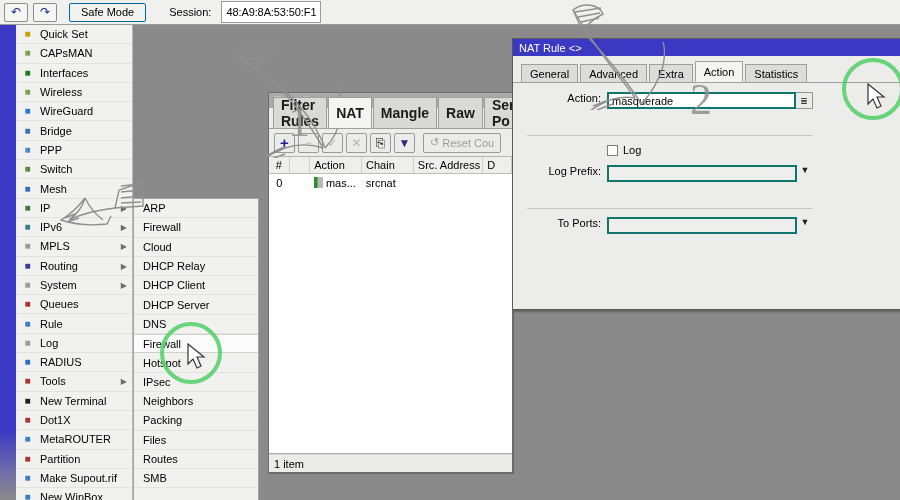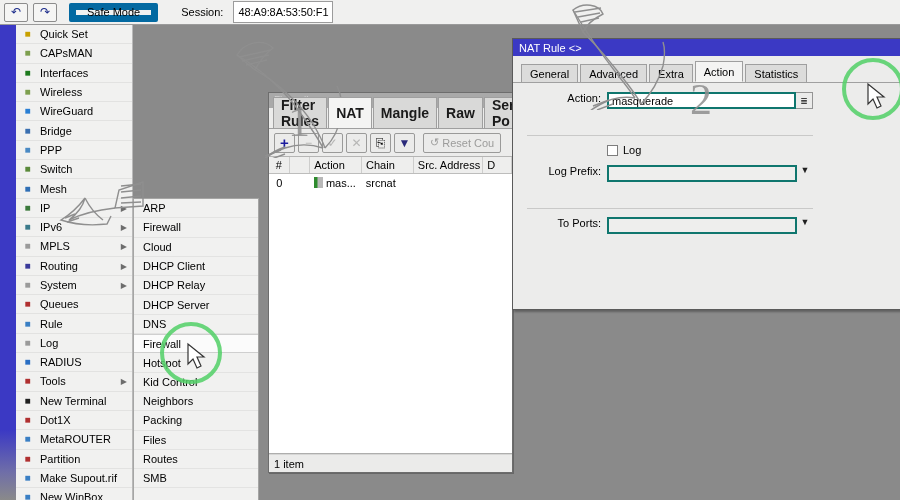--- a/index.html
+++ b/index.html
@@ -35,21 +35,21 @@
     border-radius: 2px;
     display: flex; align-items: center; justify-content: center;
     color: #1a2a8a;
     font-size: 12px;
     line-height: 1;
   }
   .safe-mode {
     height: 19px;
     padding: 0 11px;
     background: #f2f2f1;
-    border: 7px solid #0369a1;
+    border: 1px solid #0369a1;
     border-radius: 2px;
     display: flex; align-items: center;
     font-size: 11px;
     margin-left: 7px;
   }
   .session-label {
     margin-left: 18px;
     font-size: 11px;
   }
   .session-value {
@@ -495,39 +495,39 @@
       <div class="submenu-item">
         <span>ARP</span>
       </div>
       <div class="submenu-item">
         <span>Firewall</span>
       </div>
       <div class="submenu-item">
         <span>Cloud</span>
       </div>
       <div class="submenu-item">
+        <span>DHCP Relay</span>
+      </div>
+      <div class="submenu-item">
         <span>DHCP Client</span>
-      </div>
-      <div class="submenu-item">
-        <span>DHCP Relay</span>
       </div>
       <div class="submenu-item">
         <span>DHCP Server</span>
       </div>
       <div class="submenu-item">
         <span>DNS</span>
       </div>
       <div class="submenu-item hl">
         <span>Firewall</span>
       </div>
       <div class="submenu-item">
         <span>Hotspot</span>
       </div>
       <div class="submenu-item">
-        <span>Kid Control</span>
+        <span>IPsec</span>
       </div>
       <div class="submenu-item">
         <span>Neighbors</span>
       </div>
       <div class="submenu-item">
         <span>Packing</span>
       </div>
       <div class="submenu-item">
         <span>Files</span>
       </div>

